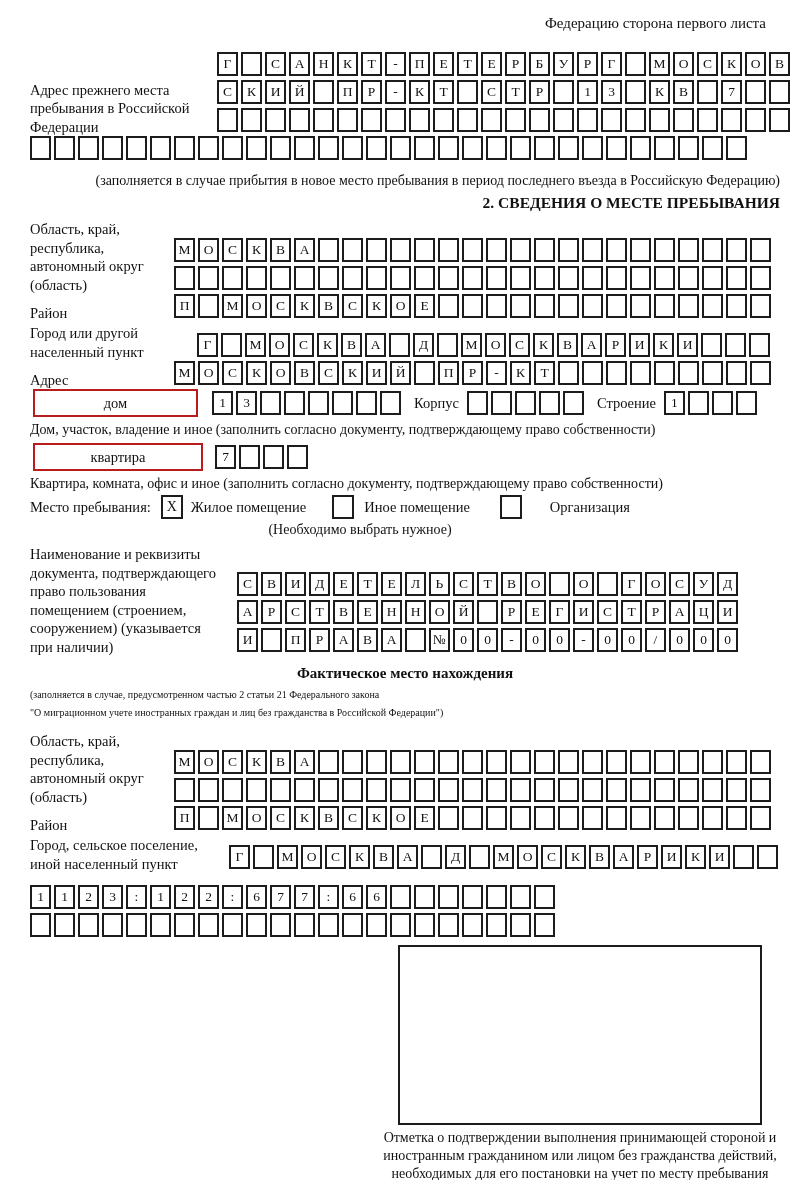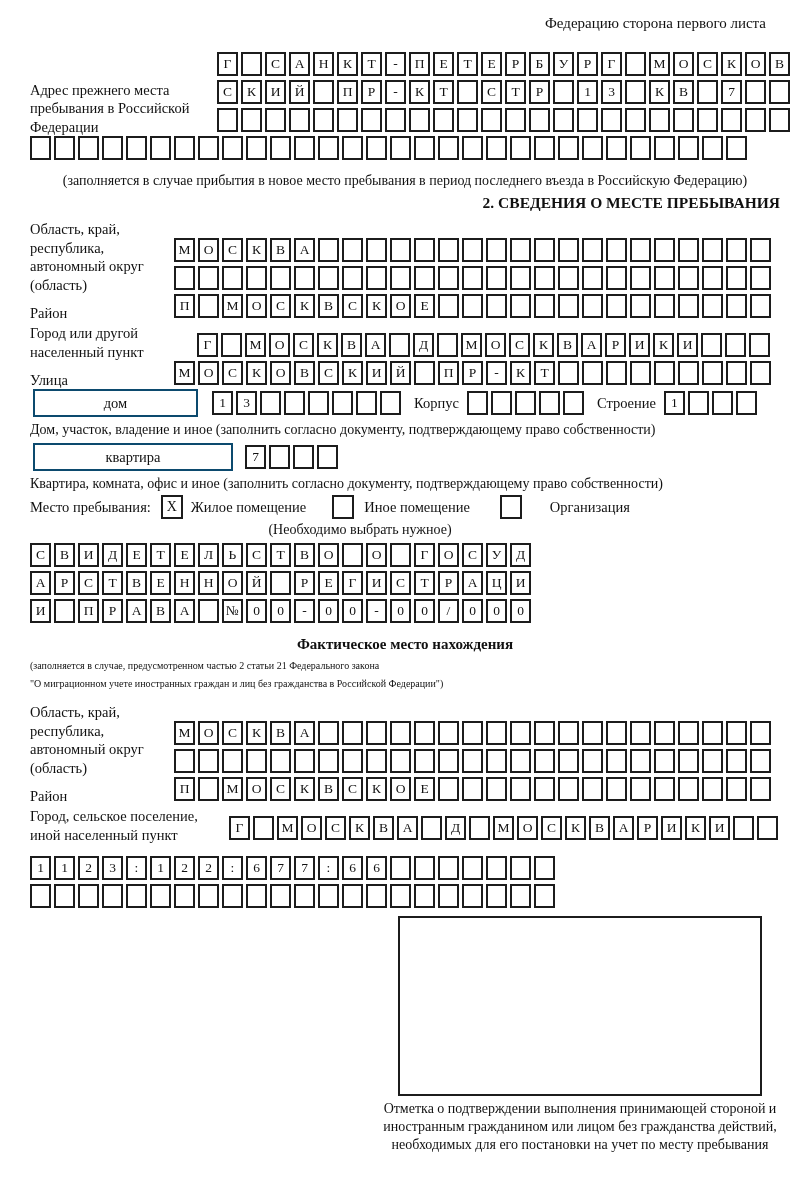--- a/index.html
+++ b/index.html
@@ -25,31 +25,31 @@
 
   .cellrow { display: flex; margin-bottom: 4px; }
   .cell {
     width: 21px; height: 24px; flex-shrink: 0;
     border: 2px solid #1c1c1c;
     margin-right: 3px;
     display: inline-flex; align-items: center; justify-content: center;
     font-size: 13.5px; font-family: "Liberation Serif", serif;
   }
   .note { font-size: 14px; margin-bottom: 2px; }
-  .note.center { text-align: center; margin-top: 12px; }
+  .note.center { text-align: right; margin-top: 12px; }
   .sec-title { text-align: right; font-weight: bold; font-size: 15.5px; margin: 4px 0 6px 0; }
 
   .domrow { display: flex; align-items: center; margin-bottom: 4px; }
   .bigbox {
-    border: 2px solid #0c4a6e; height: 28px;
+    border: 2px solid #b91c1c; height: 28px;
     display: flex; align-items: center; justify-content: center;
     font-size: 14.5px; flex-shrink: 0; font-family: Liberation Serif, serif;
   }
   .dom-box { width: 165px; margin-left: 3px; margin-right: 14px; }
-  .kv-box { width: 200px; margin-left: 3px; margin-right: 12px; }
+  .kv-box { width: 170px; margin-left: 3px; margin-right: 12px; }
   .inline-lbl { margin: 0 8px 0 10px; flex-shrink: 0; }
 
   .mestorow { display: flex; align-items: center; margin-bottom: 2px; }
   .checkbox {
     width: 22px; height: 24px; border: 2px solid #1c1c1c; flex-shrink: 0;
     display: inline-flex; align-items: center; justify-content: center;
     font-size: 14px;
   }
   .mesto-note { text-align: center; width: 360px; margin-left: 150px; font-size: 14px; margin-bottom: 4px; }
 
@@ -306,21 +306,21 @@
       <span class="cell">И</span>
       <span class="cell">К</span>
       <span class="cell">И</span>
       <span class="cell"></span>
       <span class="cell"></span>
       <span class="cell"></span>
     </div>
 </div>
 
 <div class="field">
-  <div class="flabel w125">Улица</div>
+  <div class="flabel w125">Адрес</div>
   <div class="cellrow">
       <span class="cell">М</span>
       <span class="cell">О</span>
       <span class="cell">С</span>
       <span class="cell">К</span>
       <span class="cell">О</span>
       <span class="cell">В</span>
       <span class="cell">С</span>
       <span class="cell">К</span>
       <span class="cell">И</span>
@@ -389,20 +389,21 @@
   <span class="checkbox">X</span>
   <span style="margin:0 26px 0 8px">Жилое помещение</span>
   <span class="checkbox"></span>
   <span style="margin:0 30px 0 10px">Иное помещение</span>
   <span class="checkbox"></span>
   <span style="margin-left:28px">Организация</span>
 </div>
 <div class="mesto-note">(Необходимо выбрать нужное)</div>
 
 <div class="field">
+  <div class="flabel w188">Наименование и реквизиты документа, подтверждающего право пользования помещением (строением, сооружением) (указывается при наличии)</div>
   <div>
     <div class="cellrow">
         <span class="cell">С</span>
         <span class="cell">В</span>
         <span class="cell">И</span>
         <span class="cell">Д</span>
         <span class="cell">Е</span>
         <span class="cell">Т</span>
         <span class="cell">Е</span>
         <span class="cell">Л</span>

